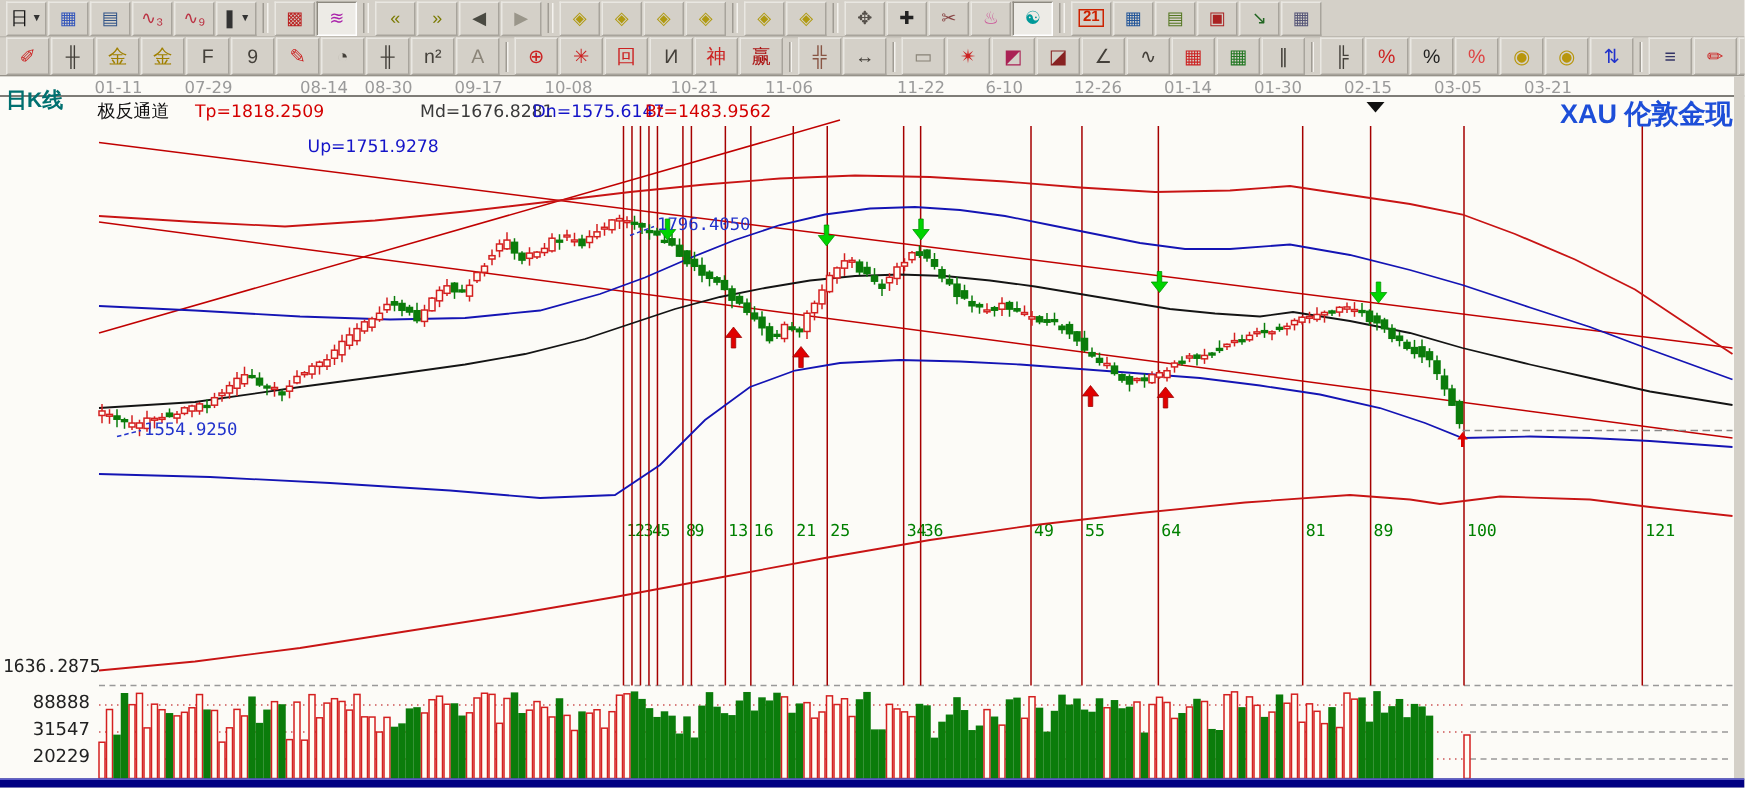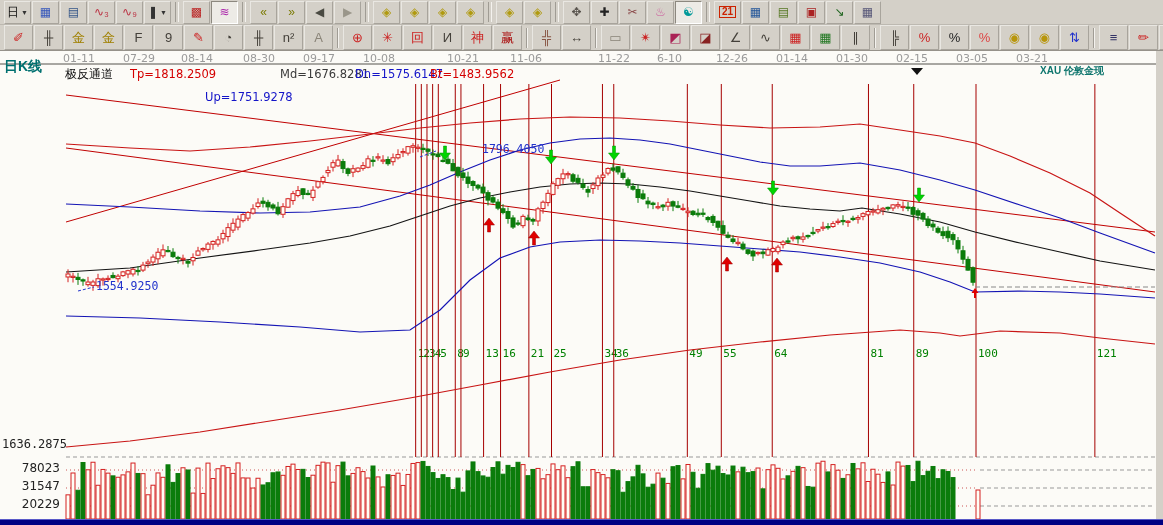--- a/index.html
+++ b/index.html
@@ -21,24 +21,24 @@
   #chart-svg{position:absolute;top:0;left:0;}
   .right-margin{position:absolute;top:0;left:1156px;width:7px;height:468px;background:#d4d0c8;}
   .bottom-bar{position:absolute;top:519px;left:0;width:1163px;height:6px;background:#000082;border-top:1px solid #5a5ac8;box-sizing:content-box;}
   .lbl{position:absolute;white-space:nowrap;}
   .date-lbl{position:absolute;top:1px;font-size:11px;color:#9a9a9a;font-family:"DejaVu Sans",sans-serif;}
   .period{left:4px;top:7px;font-size:14px;font-weight:bold;color:#007070;}
   .ind-name{left:65px;top:15px;font-size:12px;color:#111;}
   .ind-val{top:16px;font-size:11.5px;font-family:"DejaVu Sans",sans-serif;}
   .v-tp{left:130px;color:#d40000;} .v-up{left:205px;color:#1414c8;margin-top:23px;} .v-md{left:280px;color:#3a3a3a;}
   .v-dn{left:355px;color:#1414c8;} .v-bt{left:430px;color:#d40000;}
-  .symbol{left:1040px;top:13px;font-size:10px;font-weight:bold;color:#0f766e;}
+  .symbol{left:1040px;top:13px;font-size:18px;font-weight:bold;color:#1d4ed8;}
   .pricemark{font-size:11.5px;font-family:"DejaVu Sans Mono",monospace;}
   .pm0{left:96px;top:228px;color:#2233cc;}
-  .pm1{left:438px;top:91px;color:#2233cc;margin-left:44px;}
+  .pm1{left:438px;top:91px;color:#2233cc;}
   .pm2{left:2px;top:386px;color:#222;font-size:12px;}
   .vol-lbl{width:60px;text-align:right;left:0;font-size:12px;color:#222;font-family:"DejaVu Sans",sans-serif;}
   .vl0{top:410px;} .vl1{top:428px;} .vl2{top:446px;}
 </style>
 </head>
 <body>
 
 <div class="app">
 
   <div class="toolbar" id="tb1">
@@ -871,21 +871,21 @@
         <path d="M532.5,245 v-7 h-4 L534,231 L539.5,238 h-4 v7 Z" fill="#e00000" stroke="#990000" stroke-width="0.5"></path>
         <path d="M725.5,271 v-7 h-4 L727,257 L732.5,264 h-4 v7 Z" fill="#e00000" stroke="#990000" stroke-width="0.5"></path>
         <path d="M775.5,272 v-7 h-4 L777,258 L782.5,265 h-4 v7 Z" fill="#e00000" stroke="#990000" stroke-width="0.5"></path>
         <path d="M974,298 v-5 h-2.5 L975,288 L978.5,293 h-2.5 v5 Z" fill="#e00000"></path>
         <path d="M911,68 h12 L917,75 Z" fill="#111"></path>
       </svg>
 
     <div id="dates-row">
         <span class="date-lbl" style="left: 63px;">01-11</span>
         <span class="date-lbl" style="left: 123px;">07-29</span>
-        <span class="date-lbl" style="left: 181px;">08-14</span>
+        <span class="date-lbl" style="left: 200px;">08-14</span>
         <span class="date-lbl" style="left: 243px;">08-30</span>
         <span class="date-lbl" style="left: 303px;">09-17</span>
         <span class="date-lbl" style="left: 363px;">10-08</span>
         <span class="date-lbl" style="left: 423px; margin-left: 24px;">10-21</span>
         <span class="date-lbl" style="left: 510px;">11-06</span>
         <span class="date-lbl" style="left: 598px;">11-22</span>
         <span class="date-lbl" style="left: 657px;">6-10</span>
         <span class="date-lbl" style="left: 716px;">12-26</span>
         <span class="date-lbl" style="left: 776px;">01-14</span>
         <span class="date-lbl" style="left: 836px;">01-30</span>
@@ -900,21 +900,21 @@
     <div class="lbl ind-val v-up">Up=1751.9278</div>
     <div class="lbl ind-val v-md">Md=1676.8281</div>
     <div class="lbl ind-val v-dn">Dn=1575.6147</div>
     <div class="lbl ind-val v-bt">Bt=1483.9562</div>
     <div class="lbl symbol">XAU 伦敦金现</div>
 
     <div class="lbl pricemark pm0">1554.9250</div>
     <div class="lbl pricemark pm1">1796.4050</div>
     <div class="lbl pricemark pm2">1636.2875</div>
 
-    <div class="lbl vol-lbl vl0">78023</div>
+    <div class="lbl vol-lbl vl0">88888</div>
     <div class="lbl vol-lbl vl1">31547</div>
     <div class="lbl vol-lbl vl2">20229</div>
 
     <div class="right-margin"></div>
   </div>
 
   <div class="bottom-bar"></div>
 </div>
 
 </body></html>

